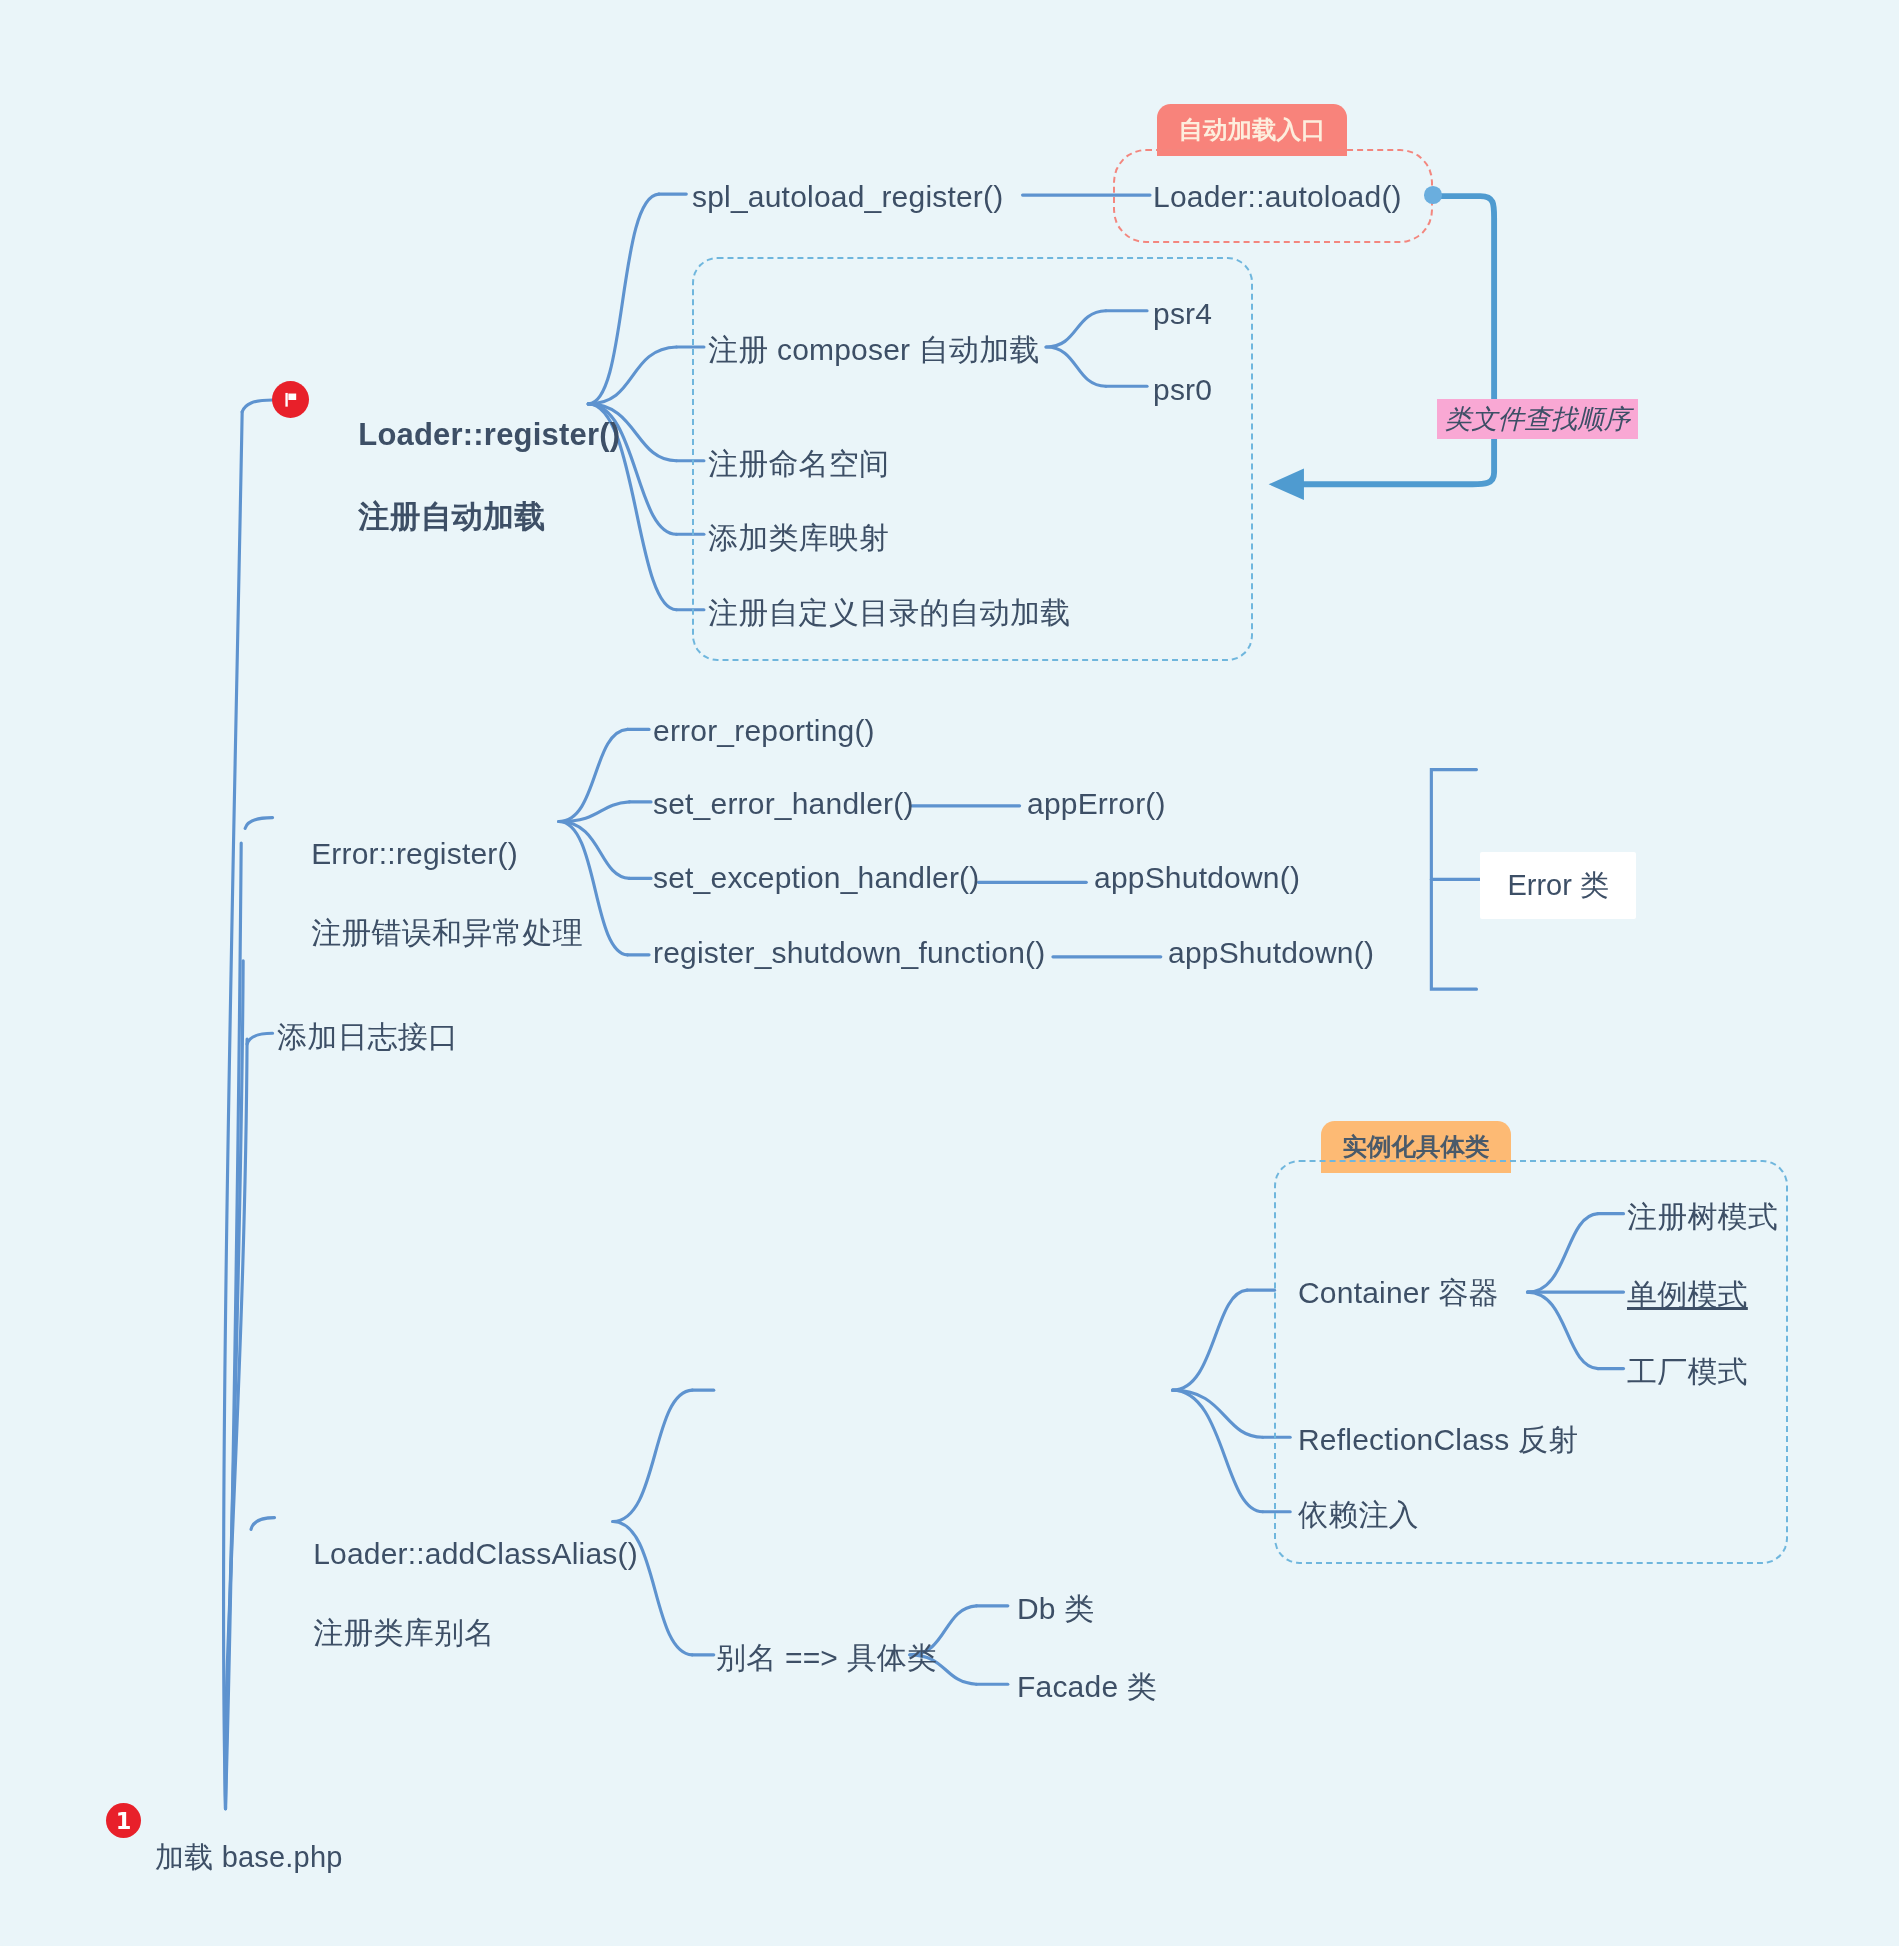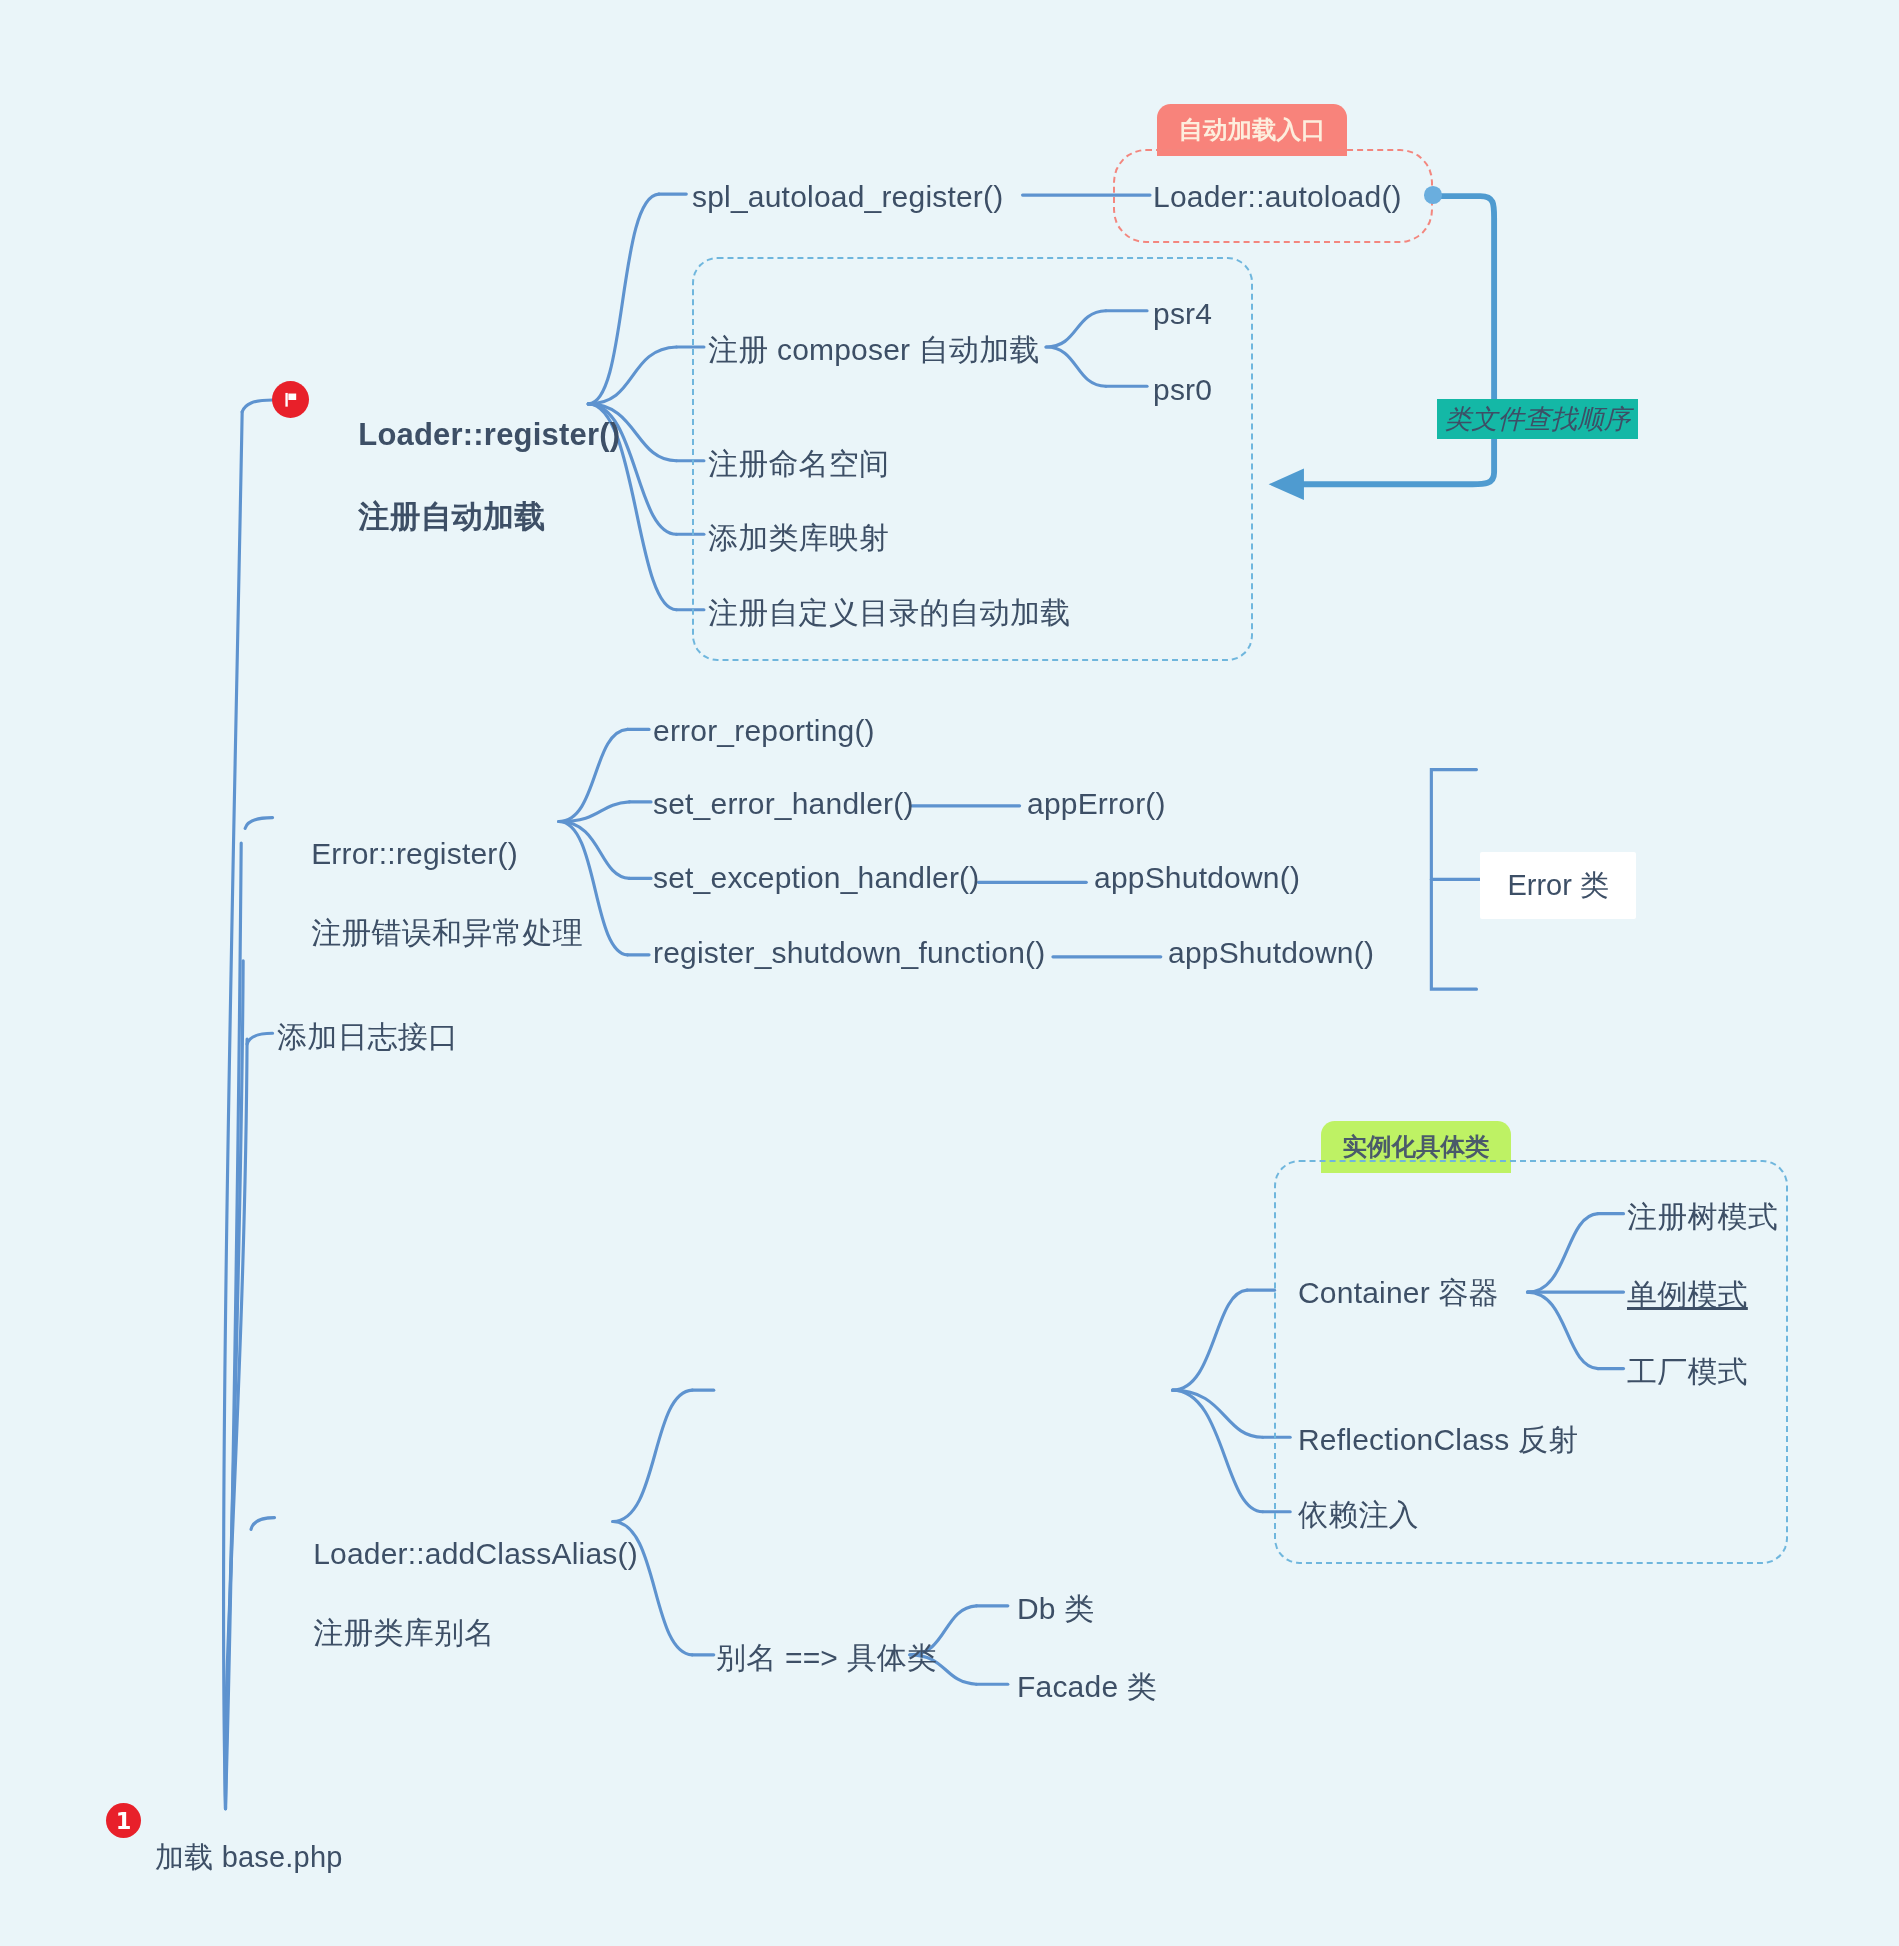--- a/index.html
+++ b/index.html
@@ -32,21 +32,21 @@
   
   .badge{
     position:absolute;
     border-radius:13.7px 13.7px 0 0;
     font-size:24.5px;
     font-weight:bold;
     padding:8.8px 21.6px 9.8px 21.6px;
     white-space:nowrap;
   }
   .badge.red{background:#f8837b;color:#fdeedd;}
-  .badge.blue{background:#bef264;color:#4a5a6a;}
+  .badge.blue{background:#fdba74;color:#4a5a6a;}
 
   
   .frame{
     position:absolute;
     border:2.9px dashed #6fb6dd;
     border-radius:25.5px;
     box-sizing:border-box;
   }
   .frame.red{border-color:#f3867e;border-radius:33px;}
 
@@ -61,21 +61,21 @@
     white-space:nowrap;
   }
 
   
   .annot{
     position:absolute;
     font-style:italic;
     font-size:26.5px;
     color:#3d4f66;
     white-space:nowrap;
-    background:#14b8a6;
+    background:#f9a8d4;
     padding:2px 7.8px;
   }
 
   
   .flag-icon{
     position:absolute;
     width:37px;height:37px;border-radius:50%;
     background:#e8202a;
     display:flex;align-items:center;justify-content:center;
   }

